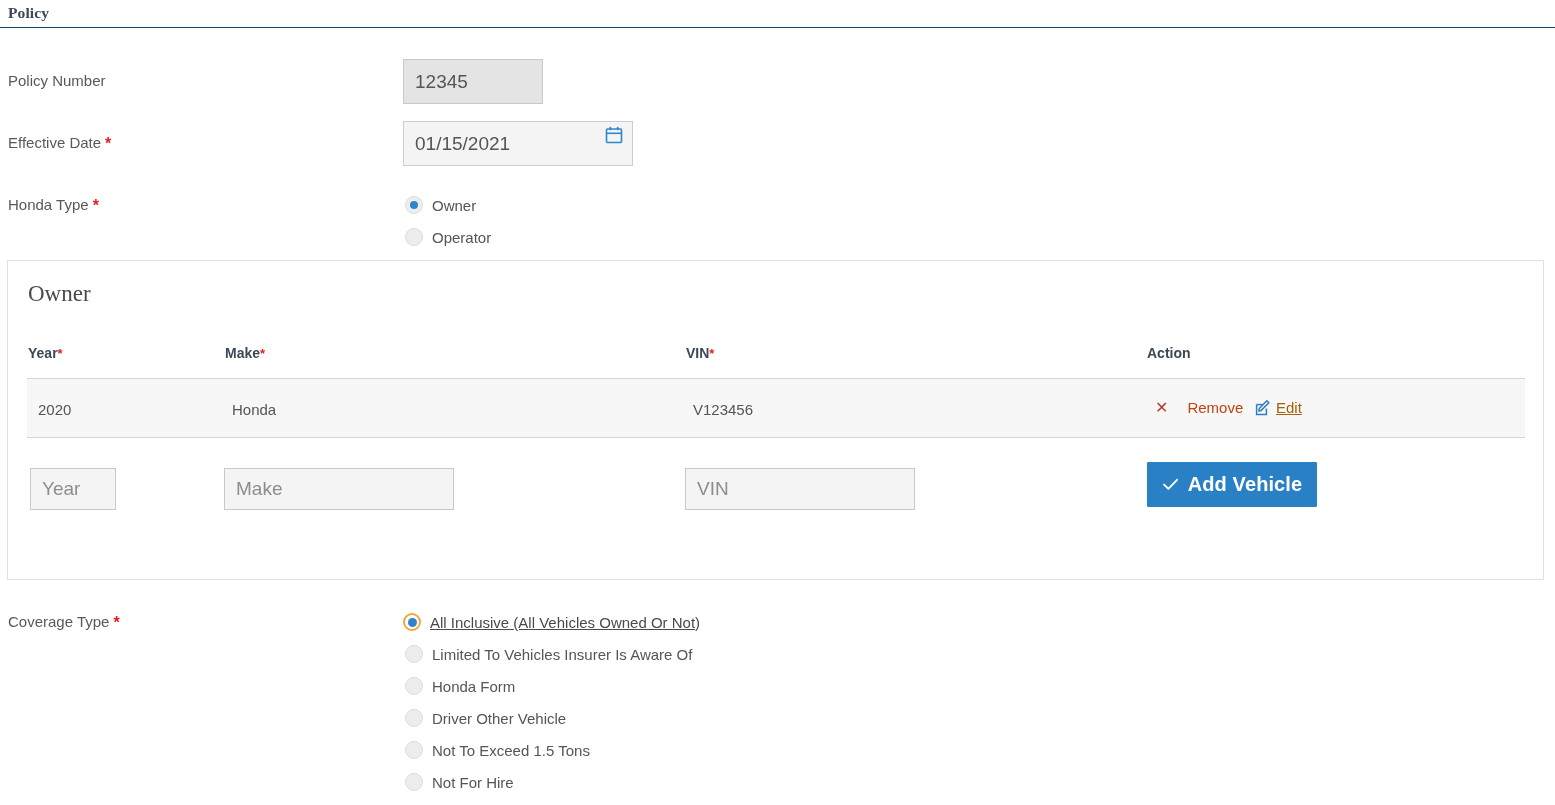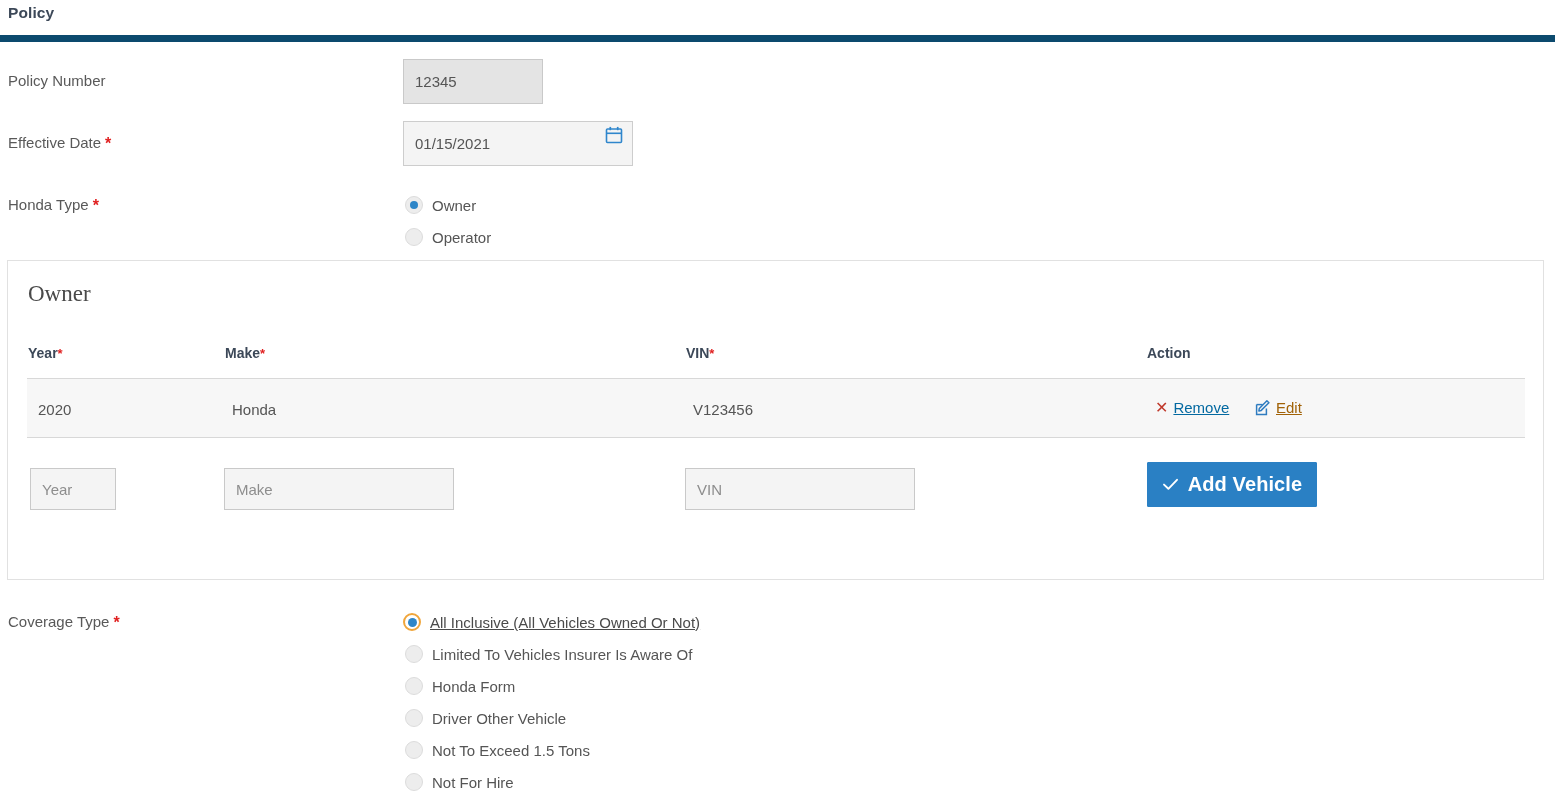--- a/index.html
+++ b/index.html
@@ -16,23 +16,24 @@
     overflow: hidden;
     position: relative;
   }
 
   
   .section-header {
     position: absolute;
     left: 0;
     top: 0;
     width: 1555px;
-    height: 42px;
-    box-sizing: border-box;
-    border-bottom: 7px solid #0c4a6e;
+    height: 28px;
+    box-sizing: border-box;
+    border-bottom: 1px solid #0c4a6e;
+    font-family: Liberation Serif, serif;
   }
   .section-header-title {
     position: absolute;
     left: 8px;
     top: 4px;
     font-size: 15.5px;
     font-weight: bold;
     color: #3c4858;
     letter-spacing: 0.1px;
   }
@@ -60,21 +61,21 @@
     margin-left: 0px;
   }
 
   
   .txt-input {
     position: absolute;
     box-sizing: border-box;
     border: 1px solid #c9c9c9;
     background: #e4e4e4;
     font-family: "Liberation Sans", sans-serif;
-    font-size: 15px;
+    font-size: 19px;
     color: #555555;
     padding: 0 11px;
     outline: none;
     border-radius: 0;
   }
   .txt-input.light {
     background: #f4f4f4;
     border-color: #cdcdcd;
   }
   .txt-input.blank {
@@ -202,23 +203,22 @@
     position: absolute;
     top: 20px;
     display: flex;
     align-items: center;
     font-size: 15px;
     white-space: nowrap;
     cursor: pointer;
   }
   .act-remove { color: #a5362f; }
   .act-remove .act-text {
-    text-decoration: underline;
-    margin-left: 5px;
-    color: #0369a1;
+    margin-left: 19px;
+    color: #c2410c;
   }
   .act-edit { color: #2f7cc0; }
   .act-edit .act-text {
     text-decoration: underline;
     margin-left: 5px;
     color: #a16207;
   }
   .x-icon {
     font-size: 16px;
     line-height: 1;

